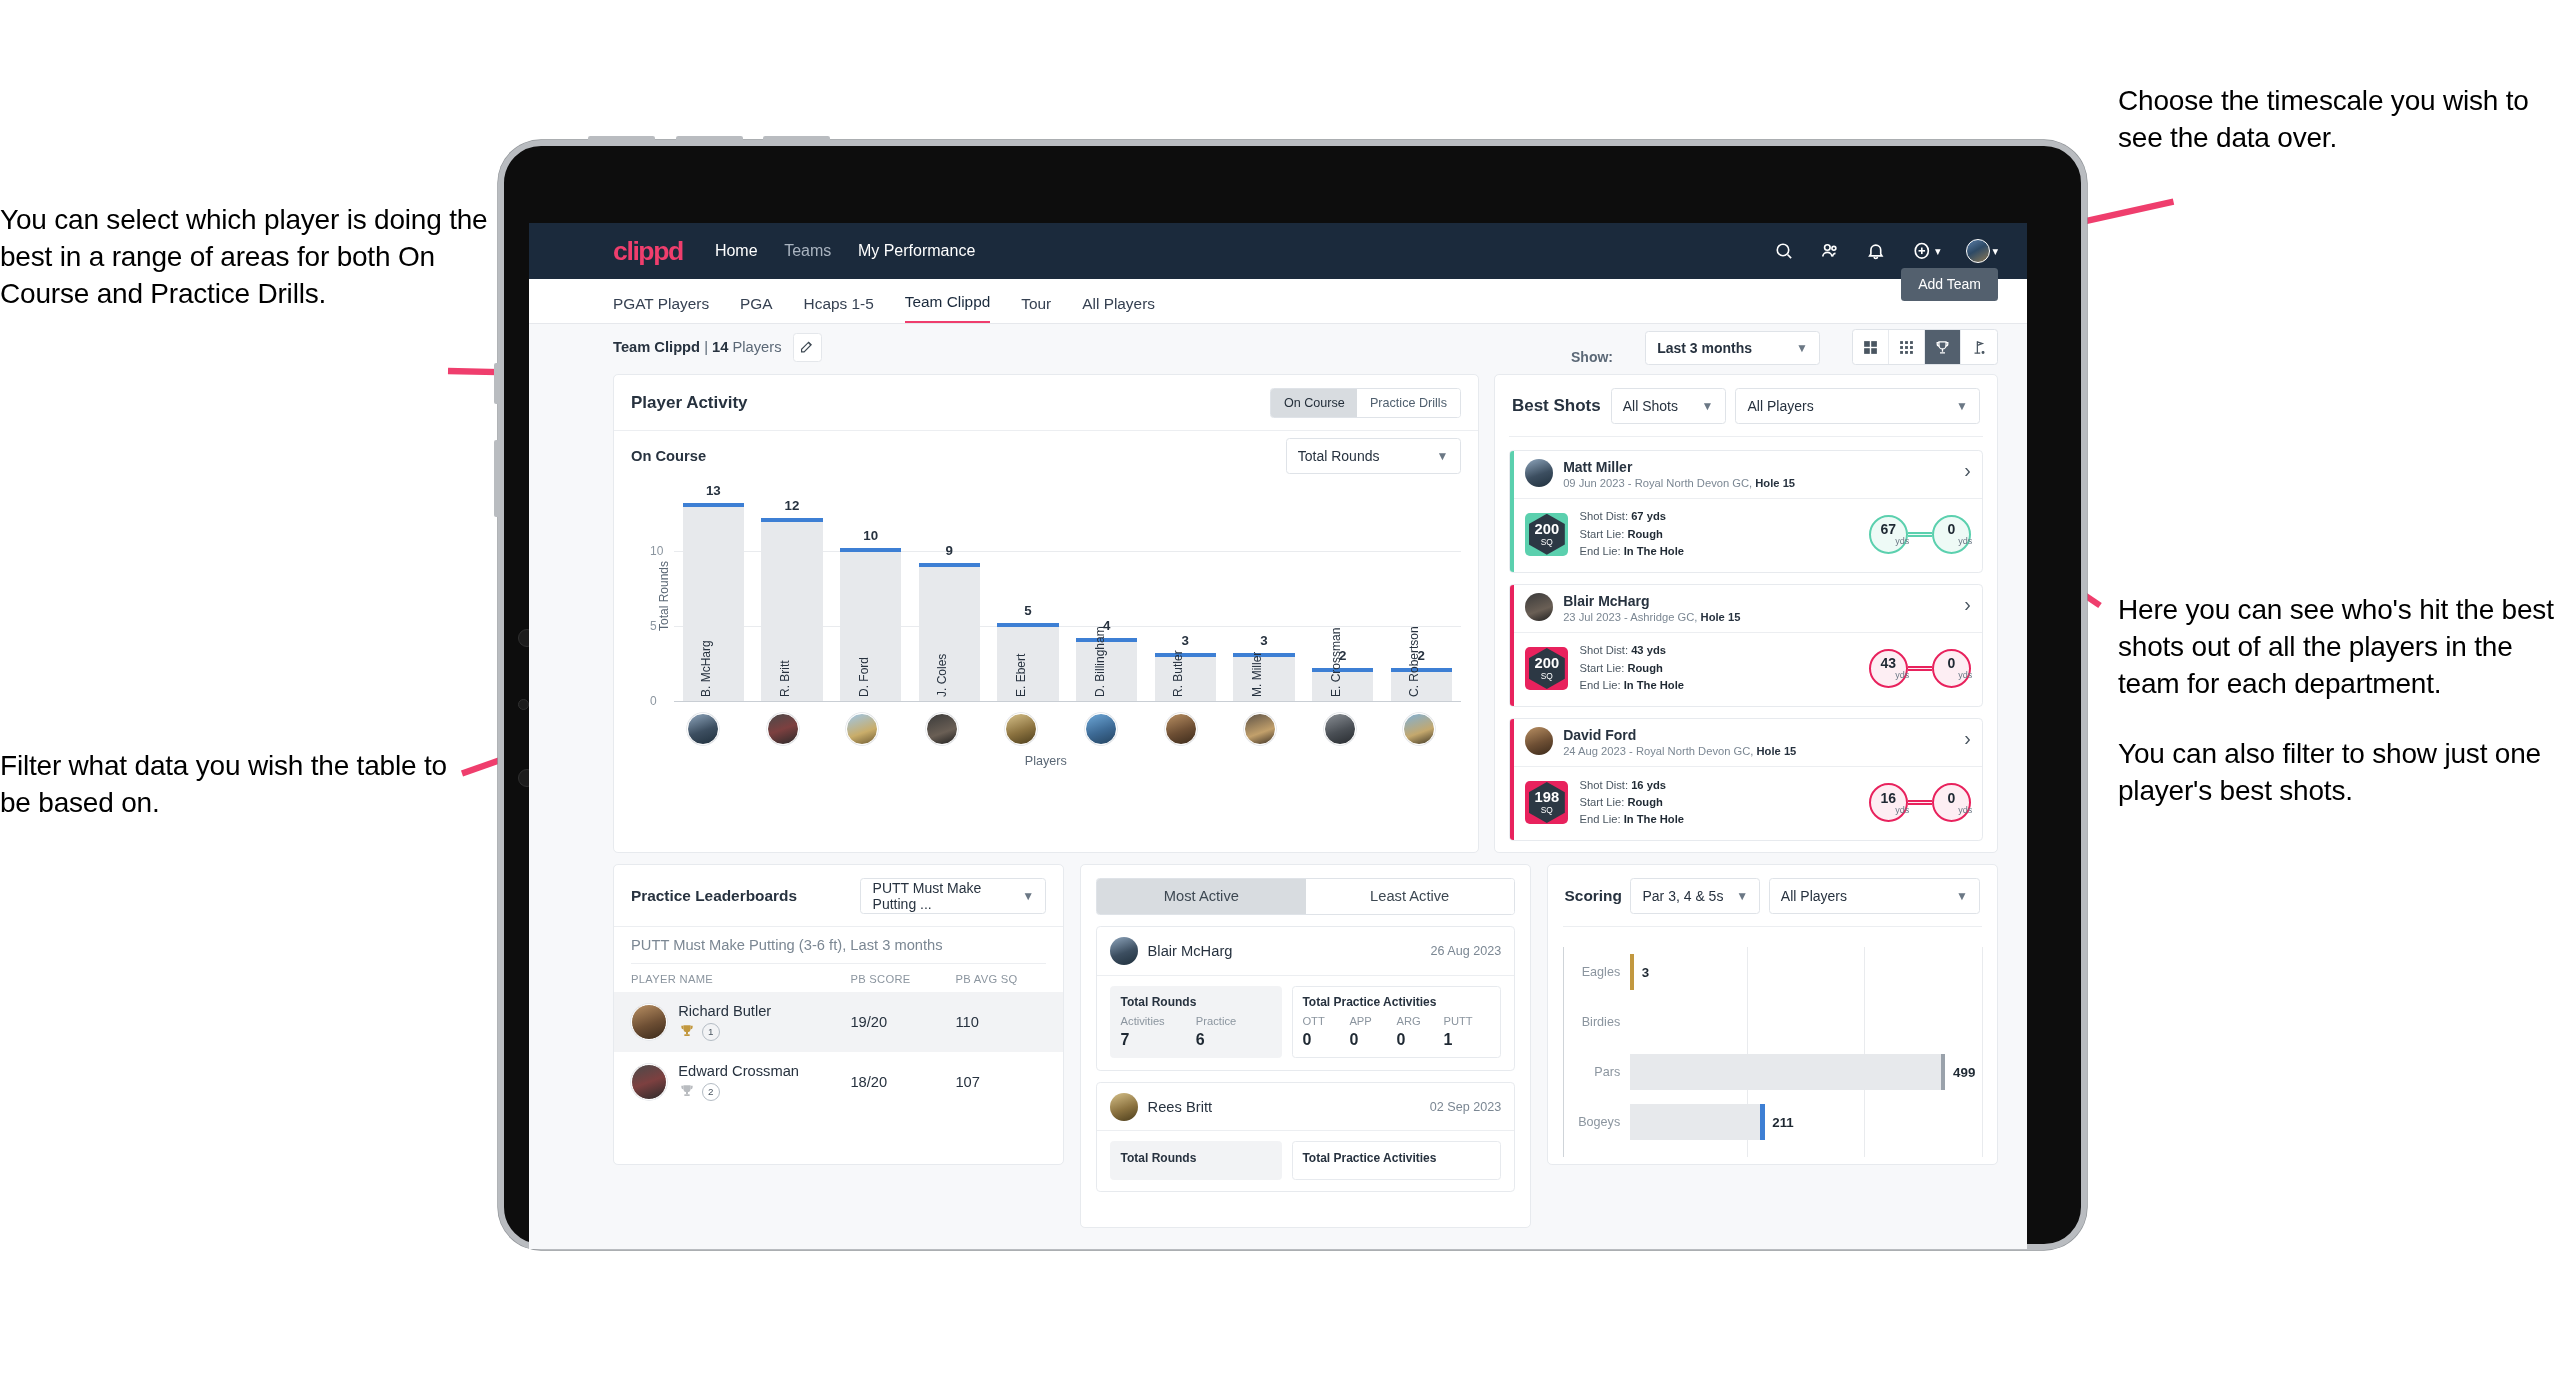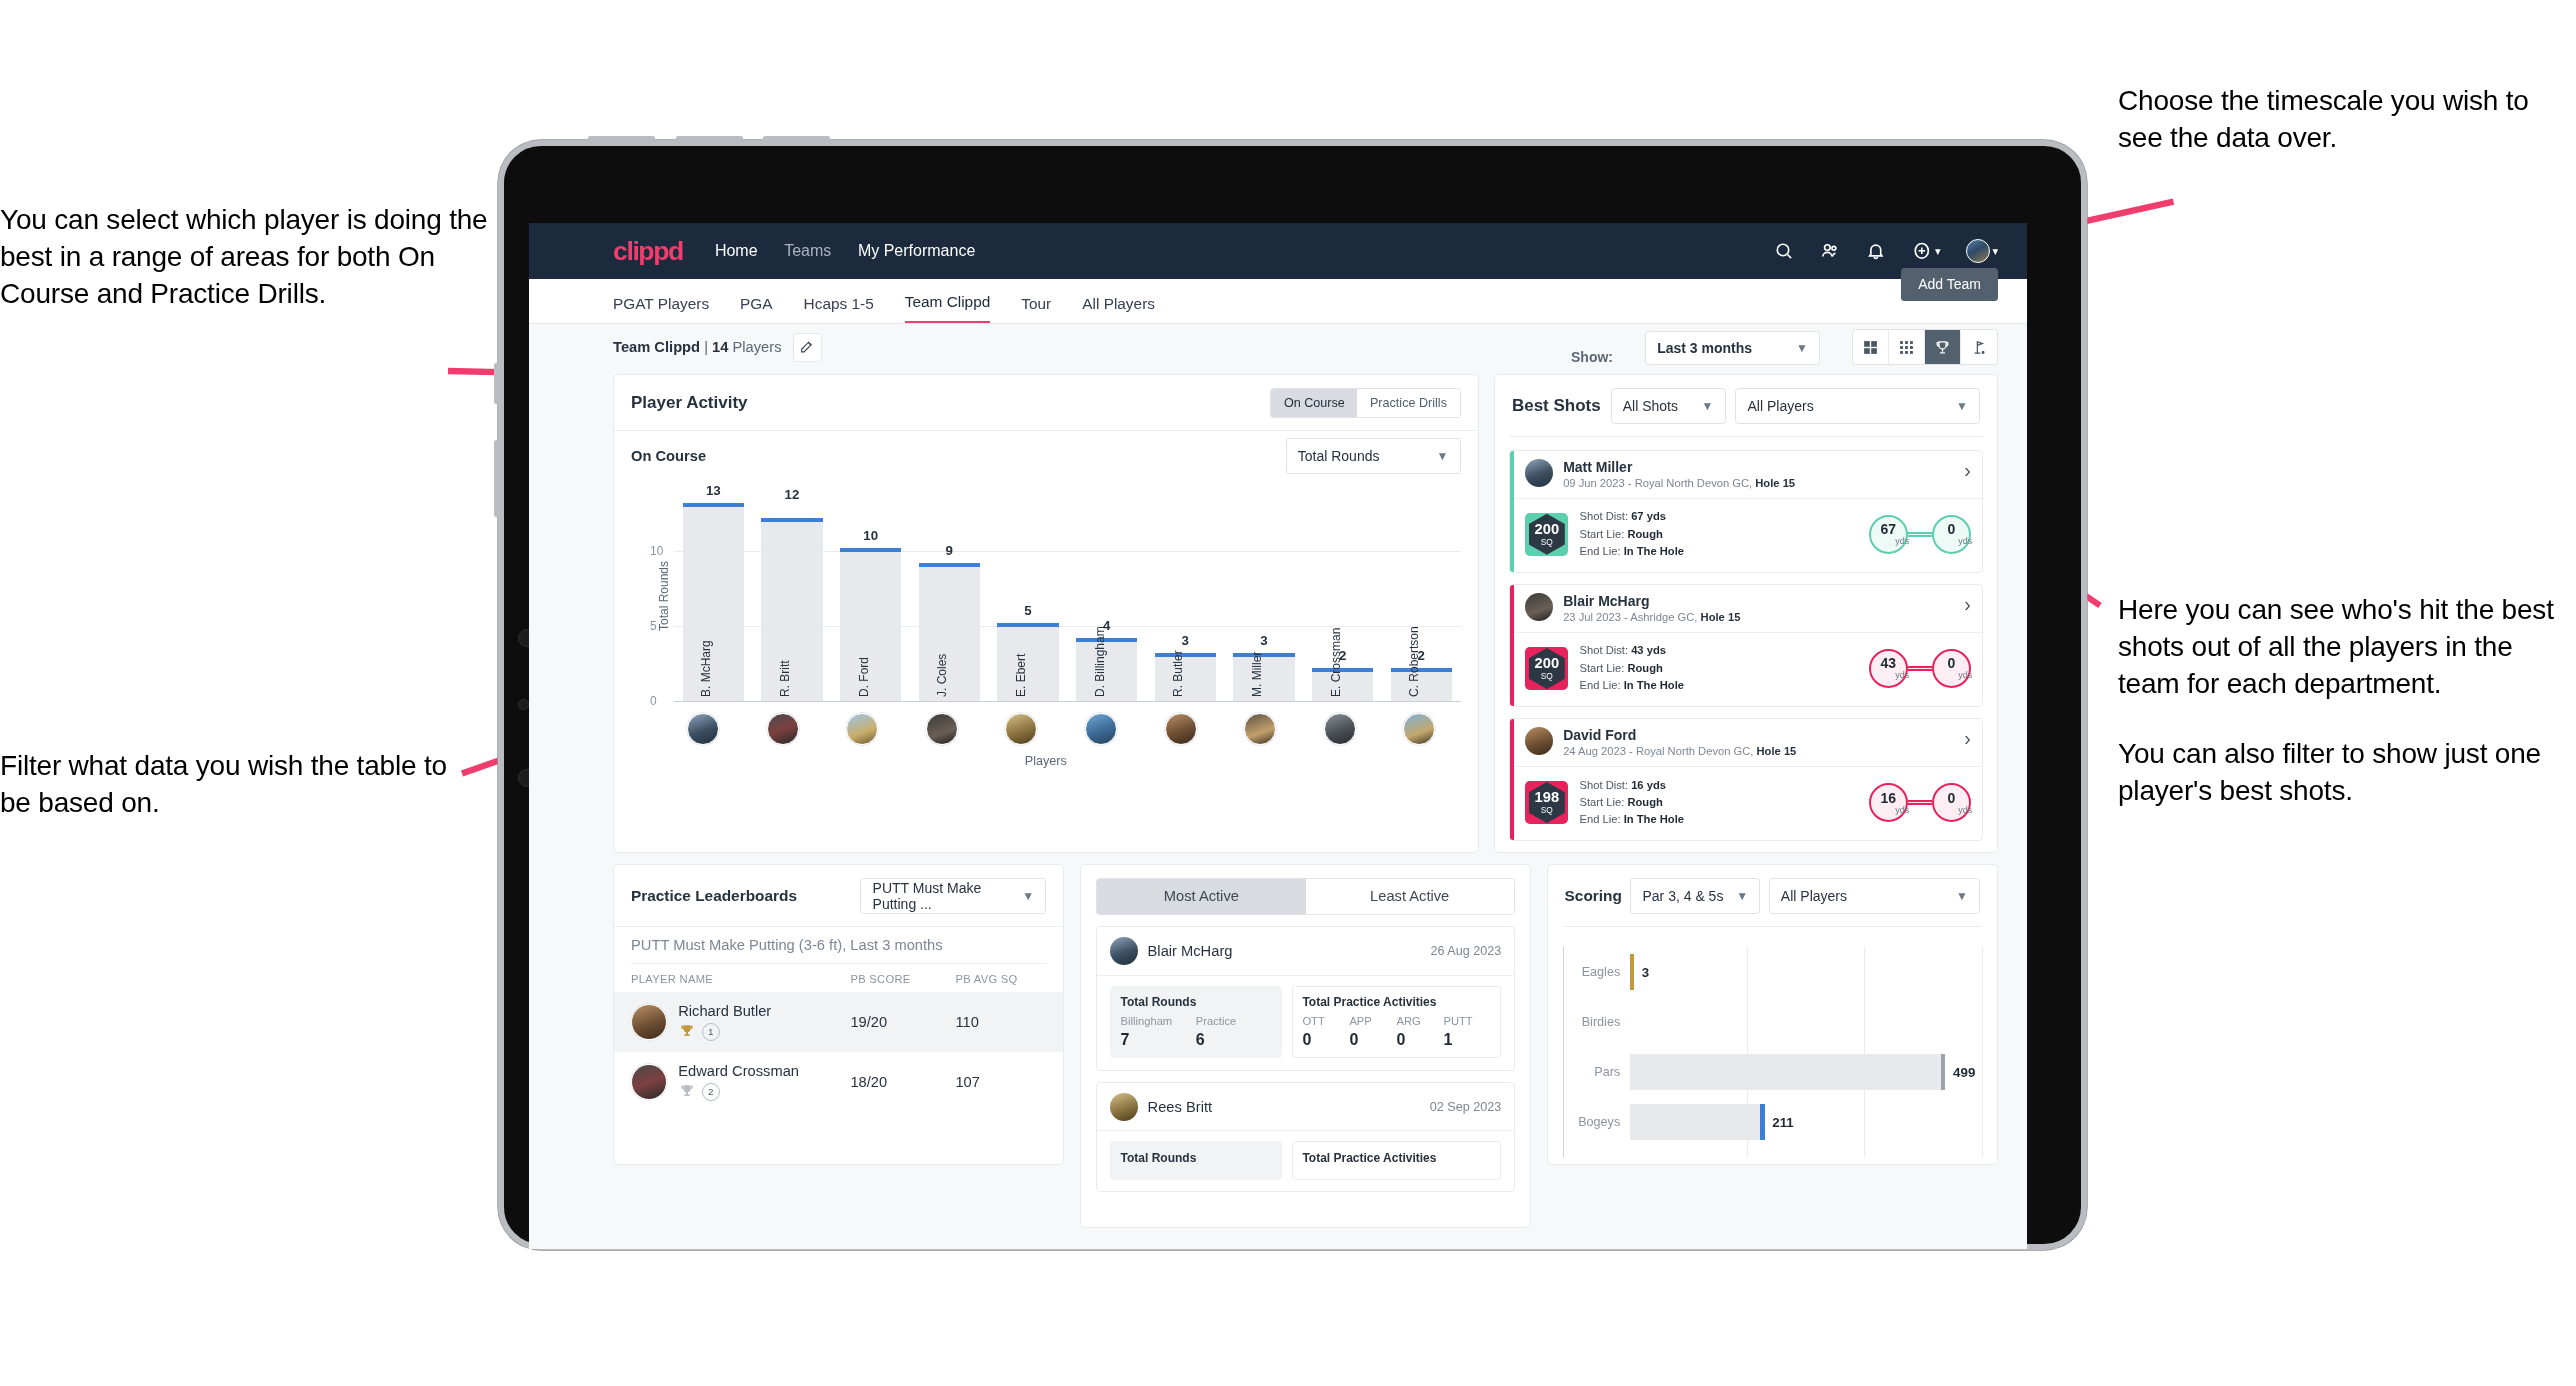--- a/index.html
+++ b/index.html
@@ -373,21 +373,21 @@
               <div class="ytick" style="top:135px;">5</div>
               <div class="ytick" style="top:210px;">0</div>
               <div class="bars" id="bars">
                   <div class="bcol">
                     <div class="bval" style="bottom:203px">13</div>
                     <div class="bar" style="height:195px">
                       <div class="bname">B. McHarg</div>
                     </div>
                   </div>
                   <div class="bcol">
-                    <div class="bval" style="bottom:199px">12</div>
+                    <div class="bval" style="bottom:188px">12</div>
                     <div class="bar" style="height:180px">
                       <div class="bname">R. Britt</div>
                     </div>
                   </div>
                   <div class="bcol">
                     <div class="bval" style="bottom:158px">10</div>
                     <div class="bar" style="height:150px">
                       <div class="bname">D. Ford</div>
                     </div>
                   </div>
@@ -643,21 +643,21 @@
                 <div class="ma-hd">
      <div class="ma-av" style="background:linear-gradient(160deg,#8fa6bd,#3c4e60 55%,#20303d)"></div>
      <div class="ma-name">Blair McHarg</div>
      <div class="ma-date">26 Aug 2023</div>
    </div>
    <div class="ma-body">
      <div class="mbox gray">
        <div class="t">Total Rounds</div>
        <div class="mcols">
                       <div class="mcol">
-                        <div class="k">Billingham</div>
+                        <div class="k">Activities</div>
                         <div class="v">7</div>
                       </div>
                       <div class="mcol">
                         <div class="k">Practice</div>
                         <div class="v">6</div>
                       </div>
                     </div>
                   </div>
      <div class="mbox wide">
        <div class="t">Total Practice Activities</div>

